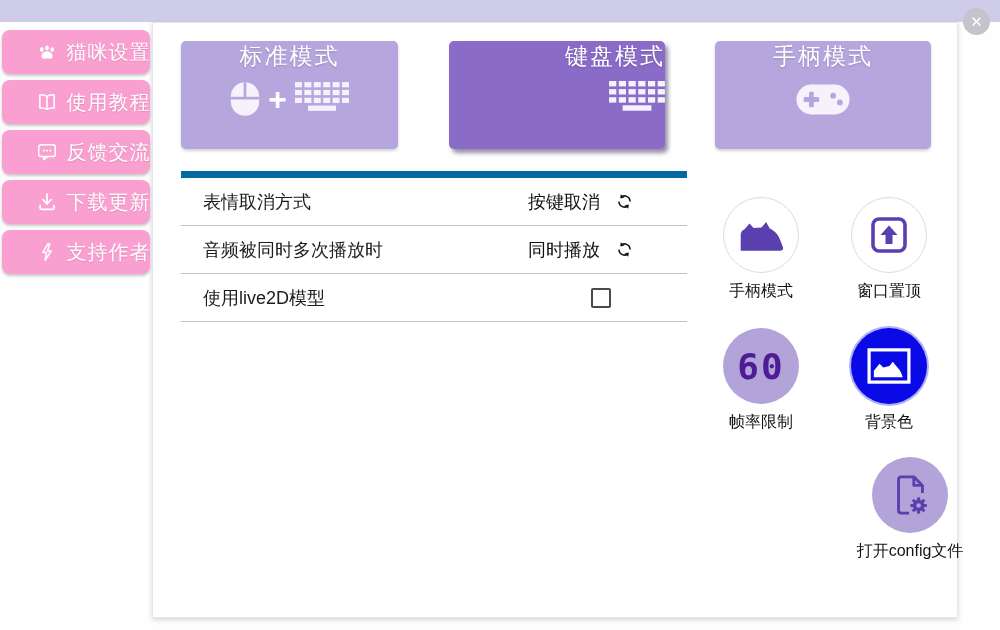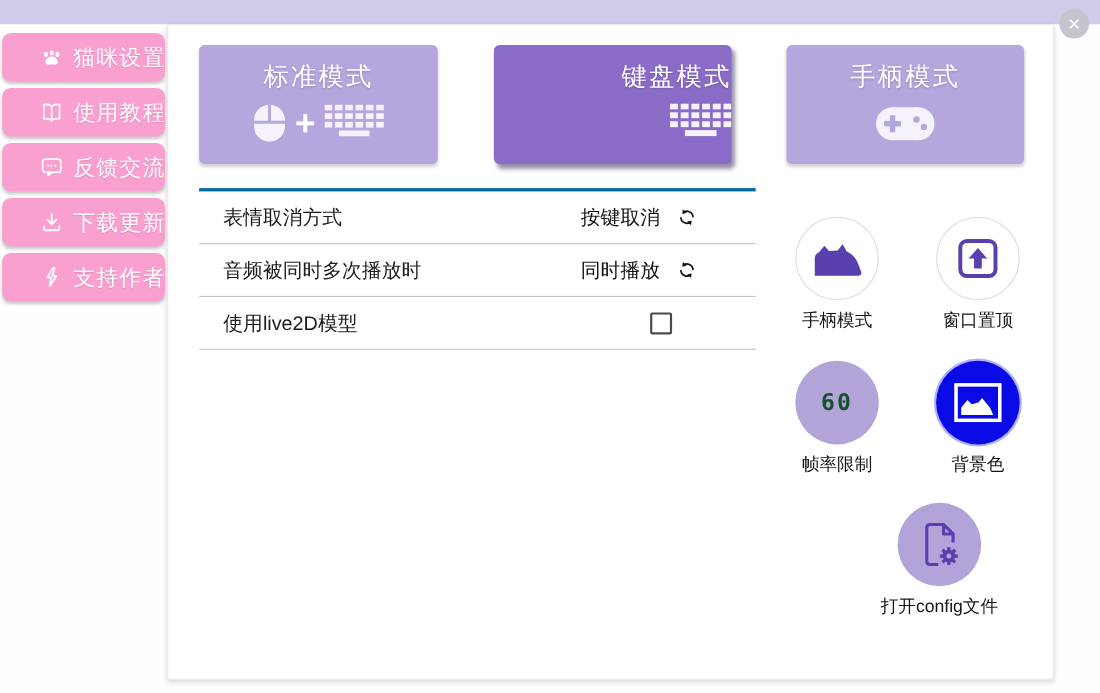--- a/index.html
+++ b/index.html
@@ -28,45 +28,45 @@
   .side-label { font-size:20px; letter-spacing:1px; text-shadow:0 1px 1px rgba(0,0,0,.12); white-space:nowrap; }
 
   
   .mode-btn { position:absolute; top:18px; height:108px; border-radius:5px; color:#fff;
     display:flex; flex-direction:column; align-items:center; cursor:pointer; }
   .mode-btn.normal { background:#b5a6de; box-shadow:0 2px 3px rgba(0,0,0,.18); }
   .mode-btn.selected { background:#8a6cc8; box-shadow:3px 4px 4px rgba(45,30,80,.5); }
   #mode-standard { left:28px; width:217px; }
   #mode-keyboard { left:296px; width:216px;align-items:flex-end; }
   #mode-gamepad  { left:562px; width:216px; }
-  .mode-title { margin-top:13px; font-size:23px; letter-spacing:2px; text-shadow:0 1px 2px rgba(0,0,0,.18); }
+  .mode-title { font-size:23px; letter-spacing:2px; text-shadow:0 1px 2px rgba(0,0,0,.18); }
   .mode-icons { margin-top:9px; display:flex; align-items:center; gap:8px; }
   .plus-glyph { font-size:32px; font-weight:bold; line-height:30px; }
 
   
-  .settings { position:absolute; left:28px; top:148px; width:506px; border-top:3px solid #0369a1; }
+  .settings { position:absolute; left:28px; top:148px; width:506px; border-top:7px solid #0369a1; }
   .srow { height:48px; border-bottom:1px solid #c3c3c3; display:flex; align-items:center;
     justify-content:space-between; }
   .slabel { font-size:18px; color:#1b1b1b; padding-left:22px; white-space:nowrap; }
   .svalue { display:flex; align-items:center; gap:16px; margin-right:54px; cursor:pointer; }
   .svalue .vtext { font-size:18px; color:#111; white-space:nowrap; }
   .svalue svg { width:17px; height:17px; }
   .checkbox { width:20px; height:20px; border:2px solid #4a4a4a; border-radius:2px;
     background:#fff; margin-right:76px; cursor:pointer; }
 
   
   .shortcut { position:absolute; width:134px; text-align:center; }
   .circle { width:76px; height:76px; border-radius:50%; margin:0 auto; display:flex;
     align-items:center; justify-content:center; cursor:pointer; }
   .circle.white  { background:#fff; border:1px solid #ddd9e6; }
   .circle.purple { background:#b2a4d8; }
   .circle.blue   { background:#0a0ae6; box-shadow:0 0 0 2px rgba(30,30,230,.35); }
   .circ-label { margin-top:8px; font-size:16px; color:#141414; white-space:nowrap; }
-  .fps-num { font-family:"DejaVu Sans Mono",monospace; font-size:21px; font-weight:bold;
-    color:#14532d; letter-spacing:2px; }
+  .fps-num { font-family:"DejaVu Sans Mono",monospace; font-size:36px; font-weight:bold;
+    color:#4c1d95; letter-spacing:2px; }
 
   svg { display:block; }
 </style>
 </head>
 <body>
 
 <div id="stage">
 
   <div class="topbar"></div>
 
@@ -265,21 +265,21 @@
       <div class="circle blue">
         <svg width="44" height="36" viewBox="0 0 46 38">
           <rect x="2" y="2" width="42" height="34" fill="none" stroke="#fff" stroke-width="3.4"></rect>
           <path fill="#fff" d="M7 31v-7l6-7.5 4 4 6.5-1.5 3.5-4.5 4.5 5.5c3 3 5 7 6 11z"></path>
         </svg>
       </div>
       <div class="circ-label">背景色</div>
     </div>
 
 
-    <div class="shortcut" style="left:634px; top:434px;text-align:center;">
+    <div class="shortcut" style="left:690px; top:434px;text-align:center;">
       <div class="circle purple">
         <svg width="40" height="44" viewBox="0 0 40 46">
           <path d="M33 21v-8l-9-9H11c-2 0-3 1-3 3v32c0 2 1 3 3 3h8" fill="none" stroke="#5a3fae" stroke-width="3" stroke-linejoin="round"></path>
           <path d="M24 4v9h9" fill="none" stroke="#5a3fae" stroke-width="3" stroke-linejoin="round"></path>
           <g transform="translate(29,34)" fill="#5a3fae">
             <circle r="6"></circle>
             <g>
               <rect x="-1.6" y="-8.5" width="3.2" height="4"></rect>
               <rect x="-1.6" y="4.5" width="3.2" height="4"></rect>
               <rect x="-8.5" y="-1.6" width="4" height="3.2"></rect>

